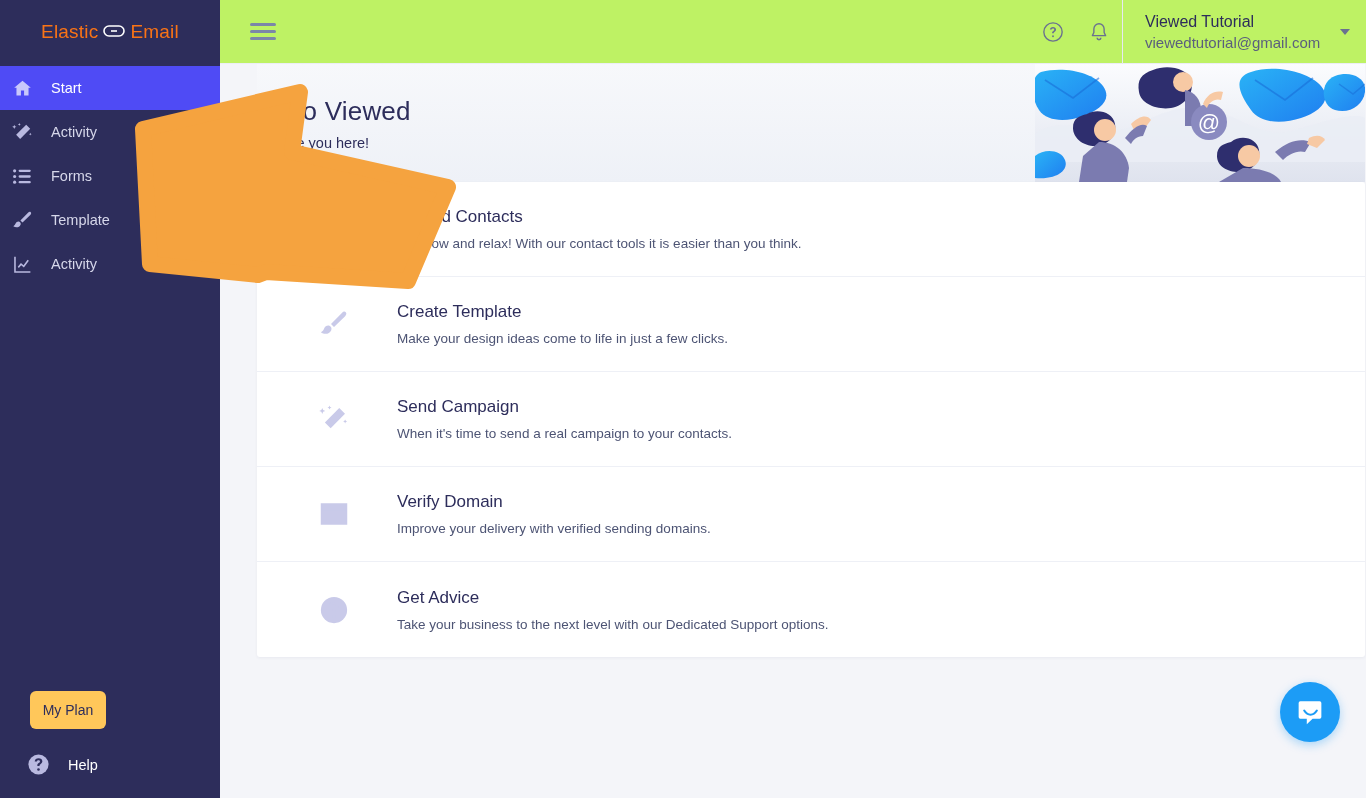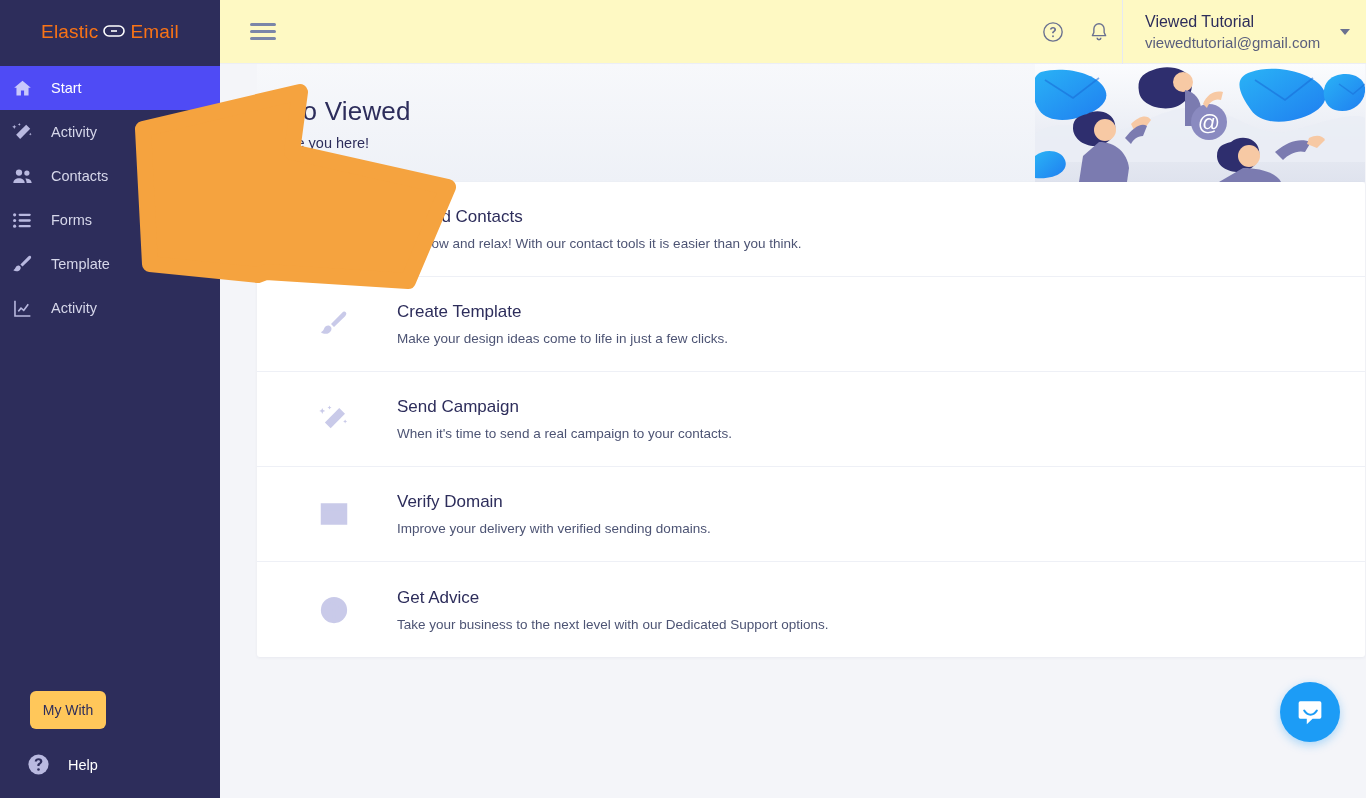--- a/index.html
+++ b/index.html
@@ -47,21 +47,21 @@
     display: flex; align-items: center; gap: 18px;
     padding-left: 27px; margin-bottom: 22px; cursor: pointer;
   }
   .help-row .ico svg { width: 23px; height: 23px; display: block; }
   .help-row .lbl { color: #ffffff; font-size: 14.5px; }
 
   
   .pane { flex: 1 1 auto; height: 798px; position: relative; background: #f4f5f9; }
 
   .topbar {
-    height: 64px; background: #fef9c3; display: flex; align-items: center;
+    height: 64px; background: #bef264; display: flex; align-items: center;
     border-bottom: 1px solid #eceef5;
   }
   .burger { margin-left: 30px; width: 26px; cursor: pointer; }
   .burger span {
     display: block; height: 3px; border-radius: 2px; background: #7b86a8; margin: 4px 0;
   }
   .top-right { margin-left: auto; display: flex; align-items: center; height: 100%; }
   .icon-btn { width: 46px; height: 64px; display: flex; align-items: center; justify-content: center; cursor: pointer; }
   .icon-btn svg { width: 22px; height: 22px; }
   .user-box {
@@ -152,31 +152,20 @@
           <svg viewBox="0 0 24 24">
             <path d="M16.2 3.2 20.8 7.8 9.3 19.3 4.7 14.7z"></path>
             <path d="M2.6 3.1l.7 1.7 1.7.7-1.7.7-.7 1.7-.7-1.7L.2 5.5l1.7-.7z"></path>
             <path d="M8.4 1.2l.5 1.1 1.1.5-1.1.5-.5 1.1-.5-1.1-1.1-.5 1.1-.5z"></path>
             <path d="M20.9 12.3l.5 1.1 1.1.5-1.1.5-.5 1.1-.5-1.1-1.1-.5 1.1-.5z"></path>
           </svg>
         </span>
         <span>Activity</span>
       </div>
 
-      <div class="nav-item">
-        <span class="ico">
-          <svg viewBox="0 0 24 24">
-            <circle cx="8" cy="7.5" r="3.6"></circle>
-              <circle cx="17" cy="8" r="3"></circle>
-            <path d="M1.5 19.5c0-3.6 2.9-5.6 6.5-5.6s6.5 2 6.5 5.6z"></path>
-            <path d="M15.2 14.2c3.4 0 7.3 1.2 7.3 5.3h-5.8c0-2-.6-3.8-1.5-5.3z"></path>
-          </svg>
-        </span>
-        <span>Contacts</span>
-      </div>
 
       <div class="nav-item">
         <span class="ico">
           <svg viewBox="0 0 24 24">
             <circle cx="3" cy="5.5" r="1.8"></circle>
               <rect x="7.5" y="4.2" width="14" height="2.6" rx="1.3"></rect>
             <circle cx="3" cy="12" r="1.8"></circle>
               <rect x="7.5" y="10.7" width="14" height="2.6" rx="1.3"></rect>
             <circle cx="3" cy="18.5" r="1.8"></circle>
               <rect x="7.5" y="17.2" width="14" height="2.6" rx="1.3"></rect>
@@ -202,21 +191,21 @@
             <path d="M6.6 14.6l3.6-4.2 3 2.4 4.6-6.1 1.5 1.1-5.7 7.6-3.1-2.5-2.7 3.2z"></path>
           </svg>
         </span>
         <span>Activity</span>
       </div>
     </nav>
 
     <div class="nav-spacer"></div>
 
     <div class="plan-wrap">
-      <button class="plan-btn">My With</button>
+      <button class="plan-btn">My Plan</button>
     </div>
 
     <div class="help-row">
       <span class="ico">
         <svg viewBox="0 0 24 24">
           <circle cx="12" cy="12" r="10.5" fill="#b9b9e0"></circle>
           <path d="M12 5.6c-2.2 0-3.7 1.2-4 3.2h2.3c.2-.8.8-1.3 1.7-1.3.9 0 1.5.5 1.5 1.3 0 .7-.3 1-1.3 1.7-1 .7-1.4 1.3-1.4 2.4v.6h2.3v-.4c0-.7.3-1.1 1.2-1.7 1.1-.7 1.7-1.5 1.7-2.7 0-1.9-1.6-3.1-4-3.1z" fill="#2d2d5b"></path>
           <circle cx="12" cy="17.2" r="1.35" fill="#2d2d5b"></circle>
         </svg>
       </span>

